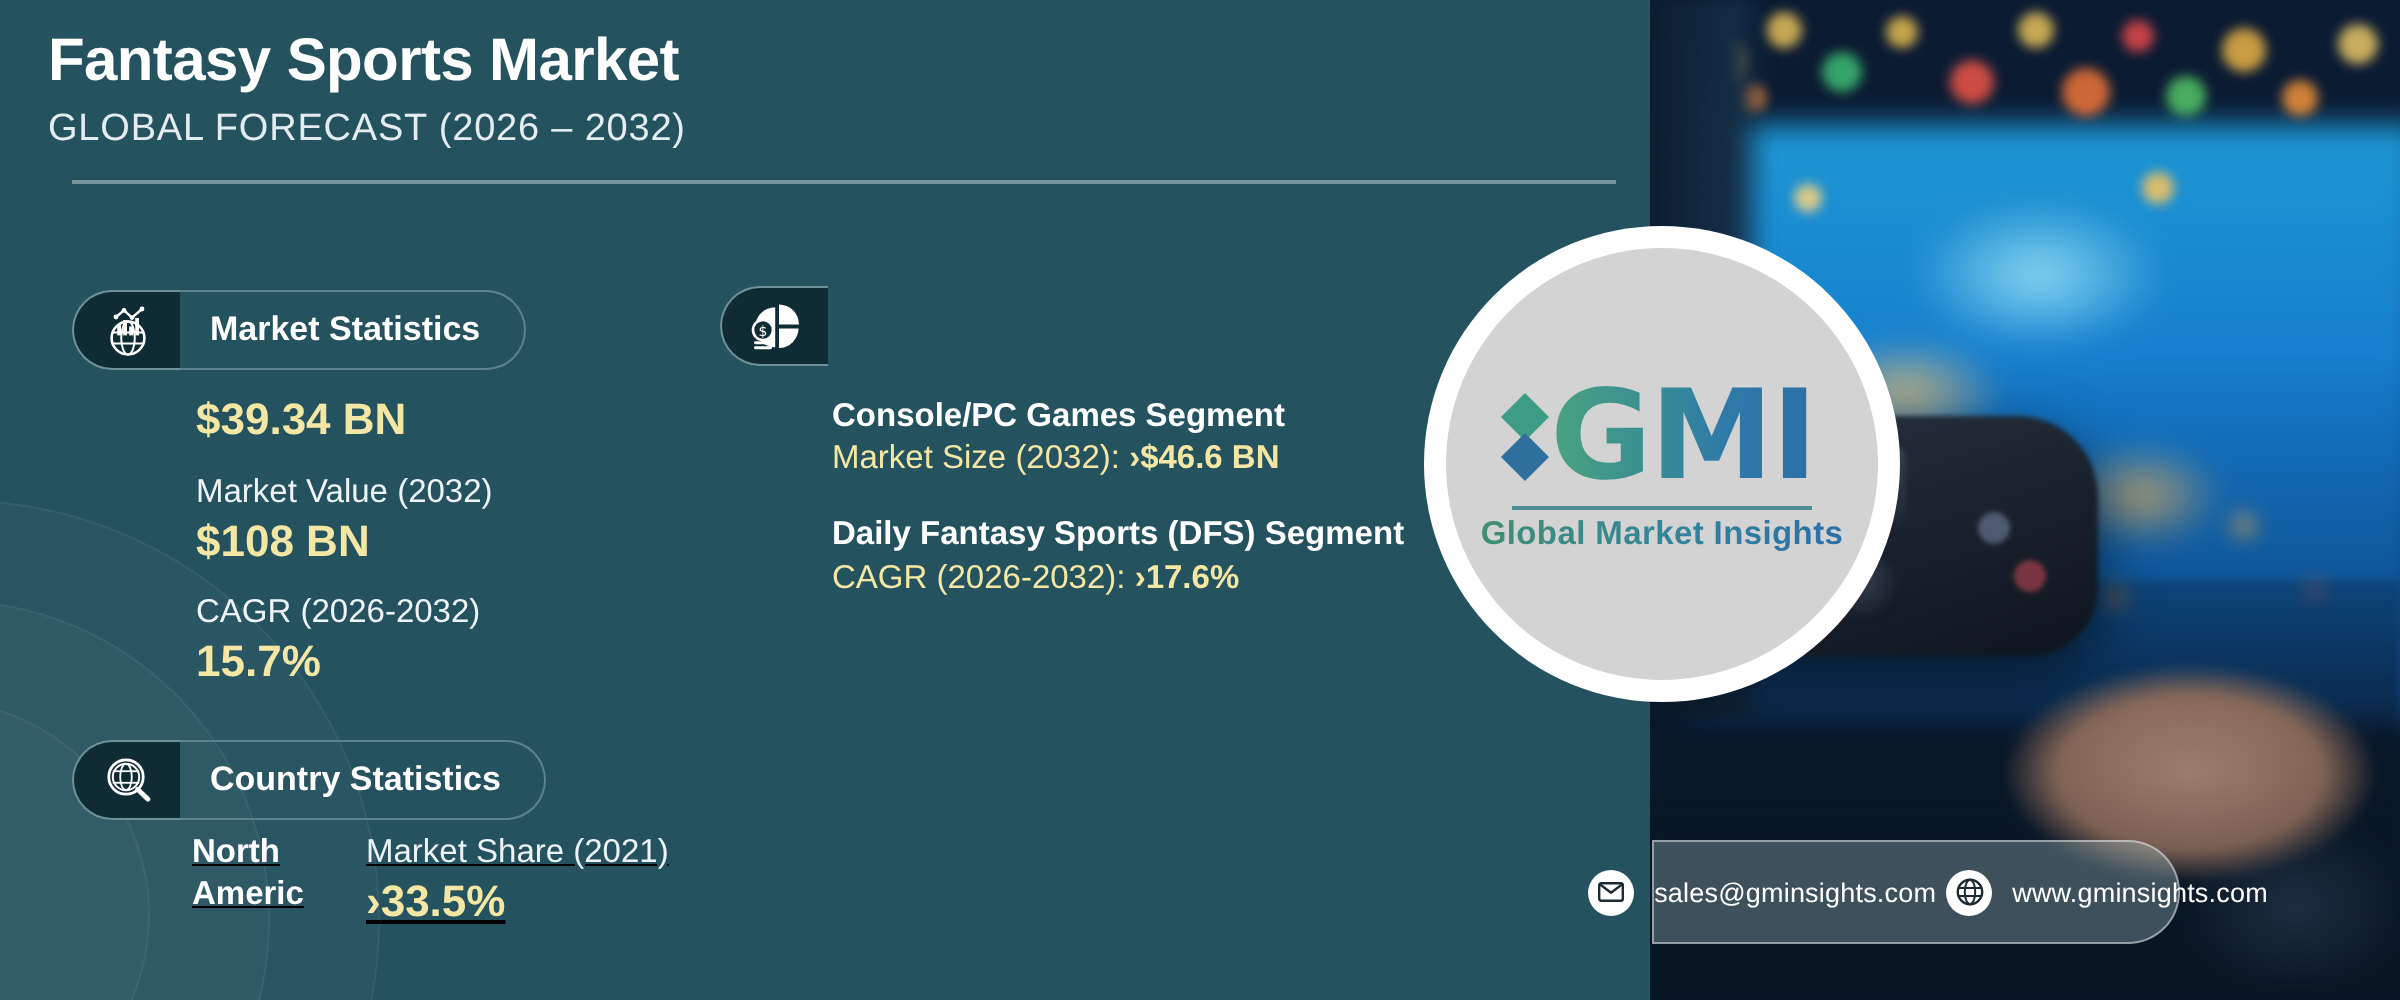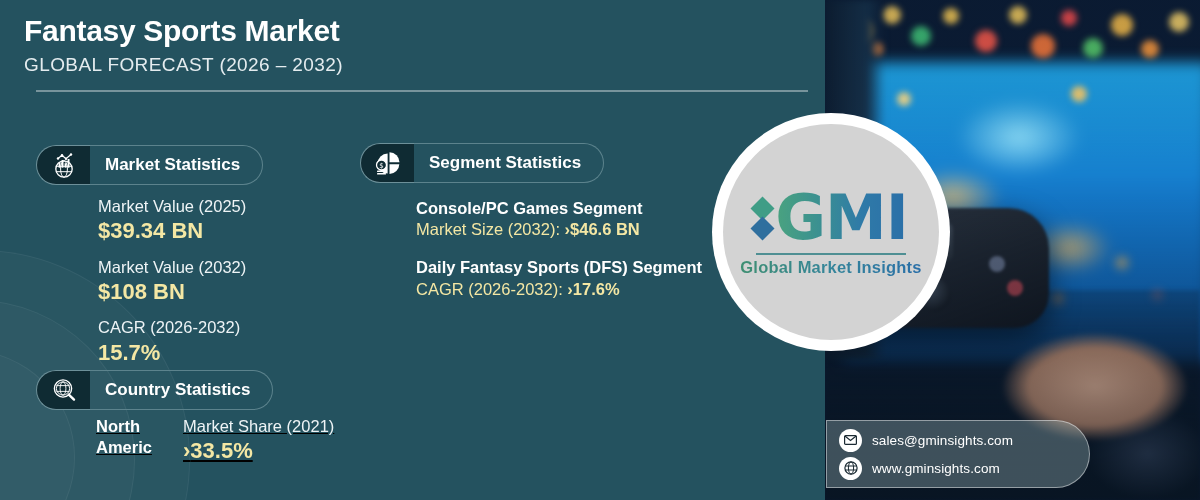--- a/index.html
+++ b/index.html
@@ -172,25 +172,25 @@
   }
   .logo-rule { width:150px; height:2px; background:#4f8f93; margin:4px 0 3px; }
   .logo-tag {
     font-size:16.5px; font-weight:bold; letter-spacing:.2px;
     background:linear-gradient(90deg,#3f8f72 0%,#35859a 50%,#2a6fa8 100%);
     -webkit-background-clip:text; background-clip:text; color:transparent;
   }
 
   
   .contact {
-    position:absolute; left:826px; top:420px; width:264px; height:68px; z-index:6;
+    position:absolute; left:826px; top:420px; width:264px; height:52px; z-index:6;
     background:rgba(168,196,200,0.34);
     border:1px solid rgba(255,255,255,.45);
     border-top-right-radius:34px; border-bottom-right-radius:34px;
-    display:flex; flex-direction:column; justify-content:center; gap:5px;
+    display:flex; flex-direction:row; justify-content:center; gap:5px;
     padding-left:12px;
   }
   .contact .line { display:flex; align-items:center; gap:10px; }
   .contact .cicon {
     width:23px; height:23px; border-radius:50%; background:#ffffff; flex:none;
     display:flex; align-items:center; justify-content:center;
   }
   .contact .line span { font-size:13.5px; color:#ffffff; letter-spacing:.1px; }
 </style>
 </head>
@@ -299,21 +299,20 @@
             <circle cx="22" cy="4.5" r="1.2" fill="#fff"></circle>
         </svg>
       </div>
       <div class="sec-pill">
         <span>Market Statistics</span>
       </div>
     </div>
 
     <div class="block" id="mkt-body">
       <div class="row">
-        <div class="stat-label">Market Value (2025)</div>
         <div class="stat-value">$39.34 BN</div>
       </div>
       <div class="row">
         <div class="stat-label">Market Value (2032)</div>
         <div class="stat-value">$108 BN</div>
       </div>
       <div class="row">
         <div class="stat-label">CAGR (2026-2032)</div>
         <div class="stat-value">15.7%</div>
       </div>
@@ -324,23 +323,20 @@
         <svg width="30" height="30" viewBox="0 0 30 30">
           <path d="M16.5 4.2 A10 10 0 0 1 26.5 14.2 L16.5 14.2 Z" fill="#fff"></path>
           <path d="M14.6 5.6 A10 10 0 0 0 14.6 25.6 L14.6 15.6 Z" fill="#fff"></path>
           <path d="M16.5 16.2 L26.3 16.2 A10 10 0 0 1 16.5 26 Z" fill="#fff"></path>
           <circle cx="8.5" cy="17" r="5" fill="#0f2b33" stroke="#fff" stroke-width="1.3"></circle>
           <text x="8.5" y="20" font-size="7" fill="#fff" text-anchor="middle" font-family="DejaVu Sans, sans-serif">$</text>
           <rect x="4" y="22.6" width="9" height="1.5" rx=".7" fill="#fff"></rect>
           <rect x="4" y="25.1" width="9" height="1.5" rx=".7" fill="#fff"></rect>
         </svg>
       </div>
-      <div class="sec-pill">
-        <span>Segment Statistics</span>
-      </div>
     </div>
 
     <div class="block" id="seg-body">
       <div class="row">
         <div class="stat-strong">Console/PC Games Segment</div>
         <div class="stat-mixed"><span>Market Size (2032): </span><b><span class="chev">›</span><span>$46.6 BN</span></b></div>
       </div>
       <div class="row">
         <div class="stat-strong">Daily Fantasy Sports (DFS) Segment</div>
         <div class="stat-mixed"><span>CAGR (2026-2032): </span><b><span class="chev">›</span><span>17.6%</span></b></div>

